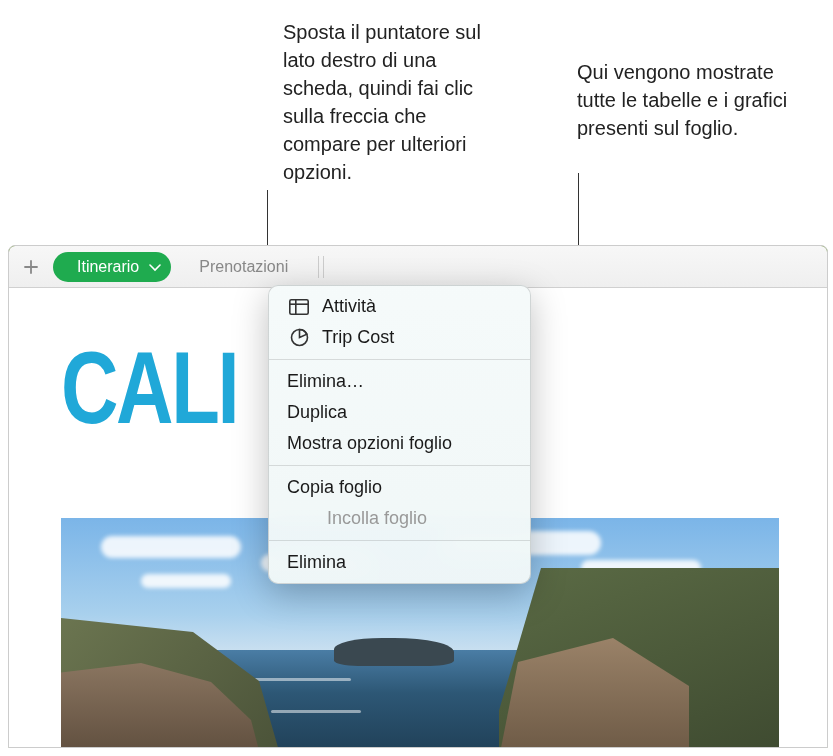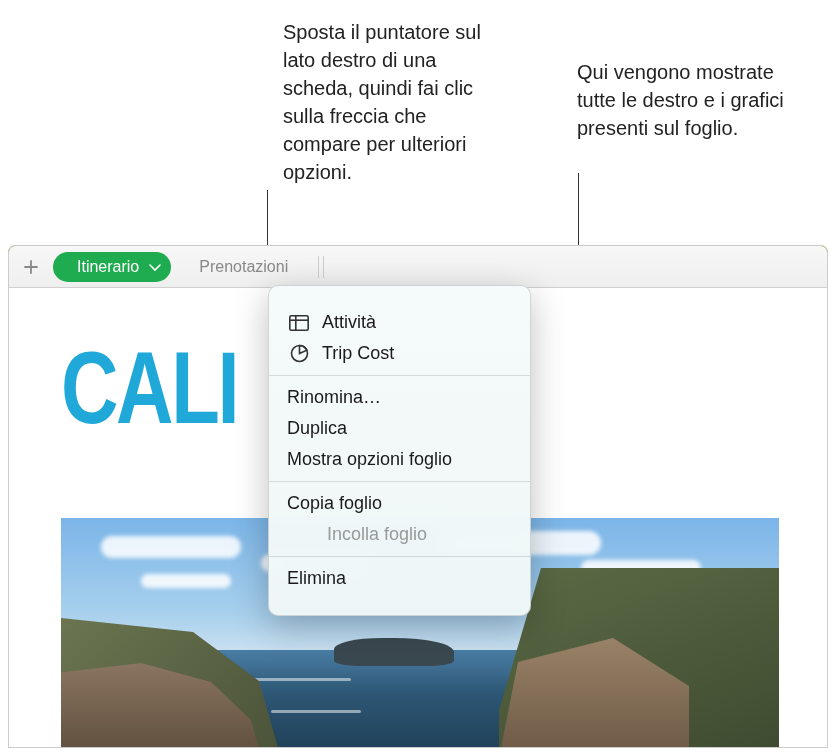--- a/index.html
+++ b/index.html
@@ -193,21 +193,21 @@
 
     .context-menu {
       position: absolute;
       top: 285px;
       left: 268px;
       width: 263px;
       background: linear-gradient(rgba(245,250,250,0.97), rgba(240,247,247,0.97));
       border: 1px solid rgba(0,0,0,0.15);
       border-radius: 10px;
       box-shadow: 0 10px 35px rgba(0,0,0,0.25);
-      padding: 21px 0;
+      padding: 5px 0;
       backdrop-filter: blur(10px);
     }
     .menu-item {
       display: flex;
       align-items: center;
       padding: 5px 18px;
       font-size: 18px;
       color: #1a1a1a;
       cursor: pointer;
     }
@@ -228,21 +228,21 @@
       height: 1px;
       background: rgba(0,0,0,0.12);
       margin: 6px 0;
     }
   </style>
 </head>
 <body>
 
 <div class="callout-area">
   <div class="callout-text callout-left">Sposta il puntatore sul lato destro di una scheda, quindi fai clic sulla freccia che compare per ulteriori opzioni.</div>
-  <div class="callout-text callout-right">Qui vengono mostrate tutte le destro e i grafici presenti sul foglio.</div>
+  <div class="callout-text callout-right">Qui vengono mostrate tutte le tabelle e i grafici presenti sul foglio.</div>
 
   <div class="callout-line" style="left:267px; top:172px; width:1px; height:66px;"></div>
 
   <div class="callout-line" style="left:578px; top:155px; width:1px; height:114px;"></div>
   <div class="callout-line" style="left:528px; top:269px; width:51px; height:1px;"></div>
   <div class="callout-line" style="left:528px; top:269px; width:1px; height:58px;"></div>
 </div>
 
 <div class="app-window">
   <div class="tab-bar">
@@ -308,21 +308,21 @@
     <span class="icon">
       <svg width="19" height="19" viewBox="0 0 19 19">
           <circle cx="9.5" cy="9.5" r="8" fill="none" stroke="#333" stroke-width="1.6"></circle>
           <path d="M9.5 9.5 V1.5 A8 8 0 0 1 16.9 6.2 Z" fill="none" stroke="#333" stroke-width="1.6"></path>
         </svg>
     </span>
     <span>Trip Cost</span>
   </div>
   <div class="menu-divider"></div>
   <div class="menu-item">
-    <span>Rinomina…</span>
+    <span>Elimina…</span>
   </div>
   <div class="menu-item">
     <span>Duplica</span>
   </div>
   <div class="menu-item">
     <span>Mostra opzioni foglio</span>
   </div>
   <div class="menu-divider"></div>
   <div class="menu-item">
     <span>Copia foglio</span>

